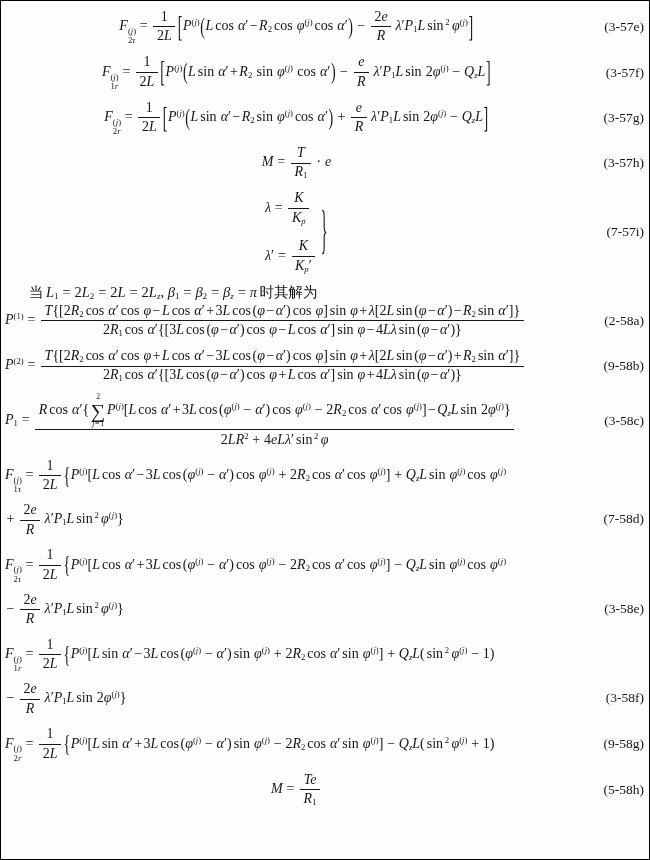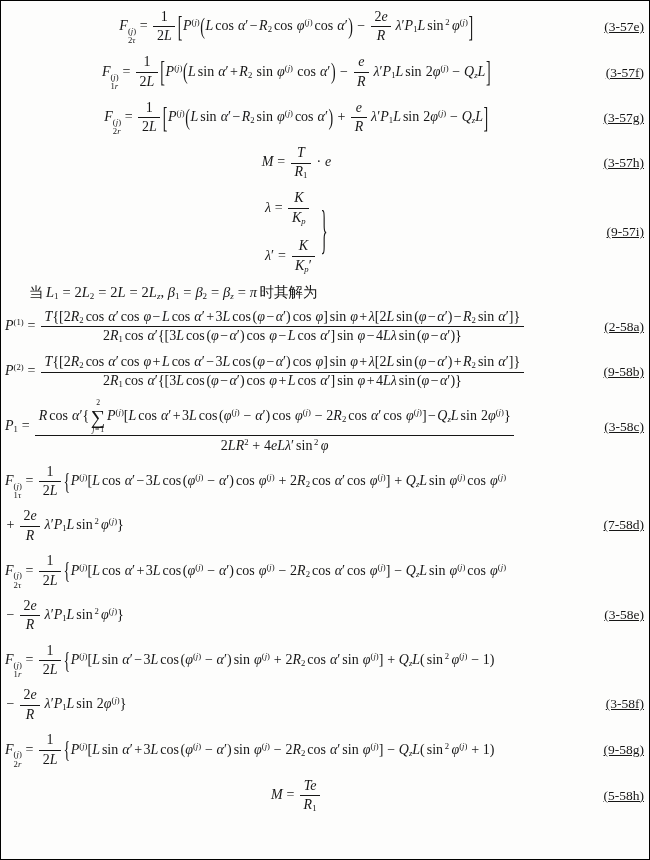--- a/index.html
+++ b/index.html
@@ -10,22 +10,22 @@
     font-family:"Liberation Serif","DejaVu Serif",serif;
     padding:8px 4px 4px 2px;
     overflow:hidden;
   }
   .eqrow{display:flex;align-items:center;margin:0 0 9px 0;}
   .eqbody{flex:1;min-width:0;}
   .eqline{text-align:center;white-space:nowrap;font-size:14px;line-height:1.25;}
   .eqline + .eqline{margin-top:8px;}
   .eqrow.left .eqline{text-align:left;padding-left:2px;}
   .eqrow.text .eqline{text-align:left;padding-left:26px;font-size:14.5px;}
-  .eqrow.text{margin-bottom:6px;}
-  .eqnum{width:54px;flex:none;text-align:right;font-size:13.5px;padding-right:1px;text-decoration:underline;}
+  .eqrow.text{margin-bottom:0;}
+  .eqnum{width:54px;flex:none;text-align:right;font-size:13.5px;padding-right:1px;}
   .eqrow.twolines .eqnum{align-self:flex-end;padding-bottom:11px;}
 
   
   .it{font-style:italic;}
   .rm{font-style:normal;}
   .op{margin:0 .1em;}
   .comma{margin-right:.25em;}
   .fn{margin:0 .12em 0 .14em;}
   .sp{display:inline-block;width:.17em;}
   .sup{font-size:.62em;vertical-align:.6em;}
@@ -108,21 +108,21 @@
               <span class="rowline"><span class="grp"><span class="it">λ</span><span class="sp"></span><span class="op">=</span><span class="sp"></span><span class="frac">
                     <span class="ftop"><span class="grp"><span class="it">K</span></span></span>
                     <span class="fbot"><span class="grp"><span class="it">K</span><span class="sub"><span class="grp"><span class="it">p</span></span></span></span></span>
                   </span></span></span>
               <span class="rowline"><span class="grp"><span class="it">λ</span><span class="rm">′</span><span class="sp"></span><span class="op">=</span><span class="sp"></span><span class="frac">
                     <span class="ftop"><span class="grp"><span class="it">K</span></span></span>
                     <span class="fbot"><span class="grp"><span class="it">K</span><span class="sub"><span class="grp"><span class="it">p</span></span></span><span class="rm">′</span></span></span>
                   </span></span></span>
             </span><span class="bigd brace" style="transform: scaleY(3.8);">}</span></span></div>
       </div>
-    <div class="eqnum">(9-57i)</div>
+    <div class="eqnum">(7-57i)</div>
   </div>
     <div class="eqrow text">
     <div class="eqbody">
         <div class="eqline"><span><span class="rm">当</span><span class="sp"></span><span class="it">L</span><span class="sub"><span class="grp"><span class="rm">1</span></span></span><span class="sp"></span><span class="op">=</span><span class="sp"></span><span class="rm">2</span><span class="it">L</span><span class="sub"><span class="grp"><span class="rm">2</span></span></span><span class="sp"></span><span class="op">=</span><span class="sp"></span><span class="rm">2</span><span class="it">L</span><span class="sp"></span><span class="op">=</span><span class="sp"></span><span class="rm">2</span><span class="it">L</span><span class="sub"><span class="grp"><span class="it">z</span></span></span><span class="comma">,</span><span class="it">β</span><span class="sub"><span class="grp"><span class="rm">1</span></span></span><span class="sp"></span><span class="op">=</span><span class="sp"></span><span class="it">β</span><span class="sub"><span class="grp"><span class="rm">2</span></span></span><span class="sp"></span><span class="op">=</span><span class="sp"></span><span class="it">β</span><span class="sub"><span class="grp"><span class="it">z</span></span></span><span class="sp"></span><span class="op">=</span><span class="sp"></span><span class="it">π</span><span class="sp"></span><span class="rm">时</span><span class="rm">其</span><span class="rm">解</span><span class="rm">为</span></span></div>
       </div>
     <div class="eqnum"></div>
   </div>
     <div class="eqrow left">
     <div class="eqbody">
         <div class="eqline"><span><span class="it">P</span><span class="sup"><span class="grp"><span class="rm">(</span><span class="rm">1</span><span class="rm">)</span></span></span><span class="sp"></span><span class="op">=</span><span class="sp"></span><span class="frac">

